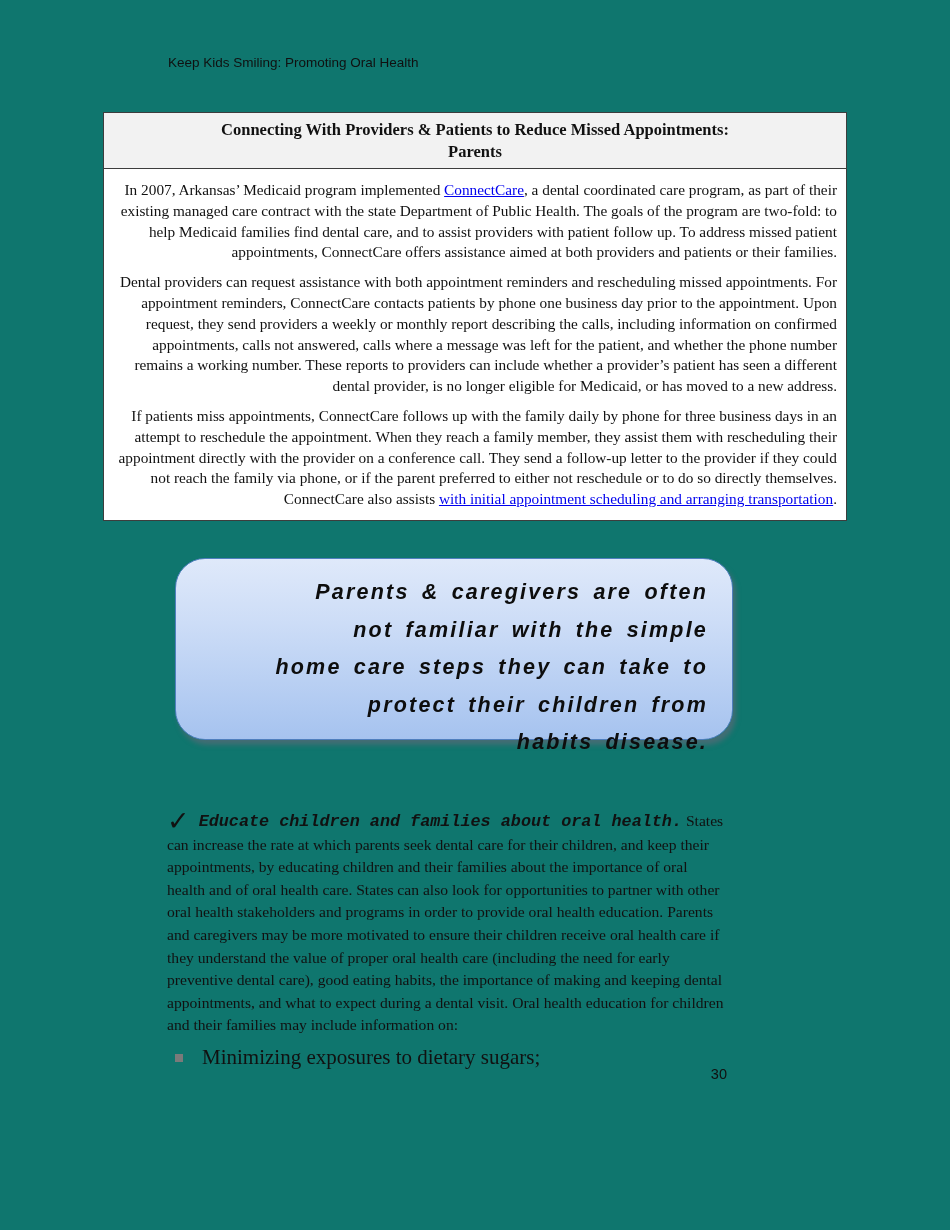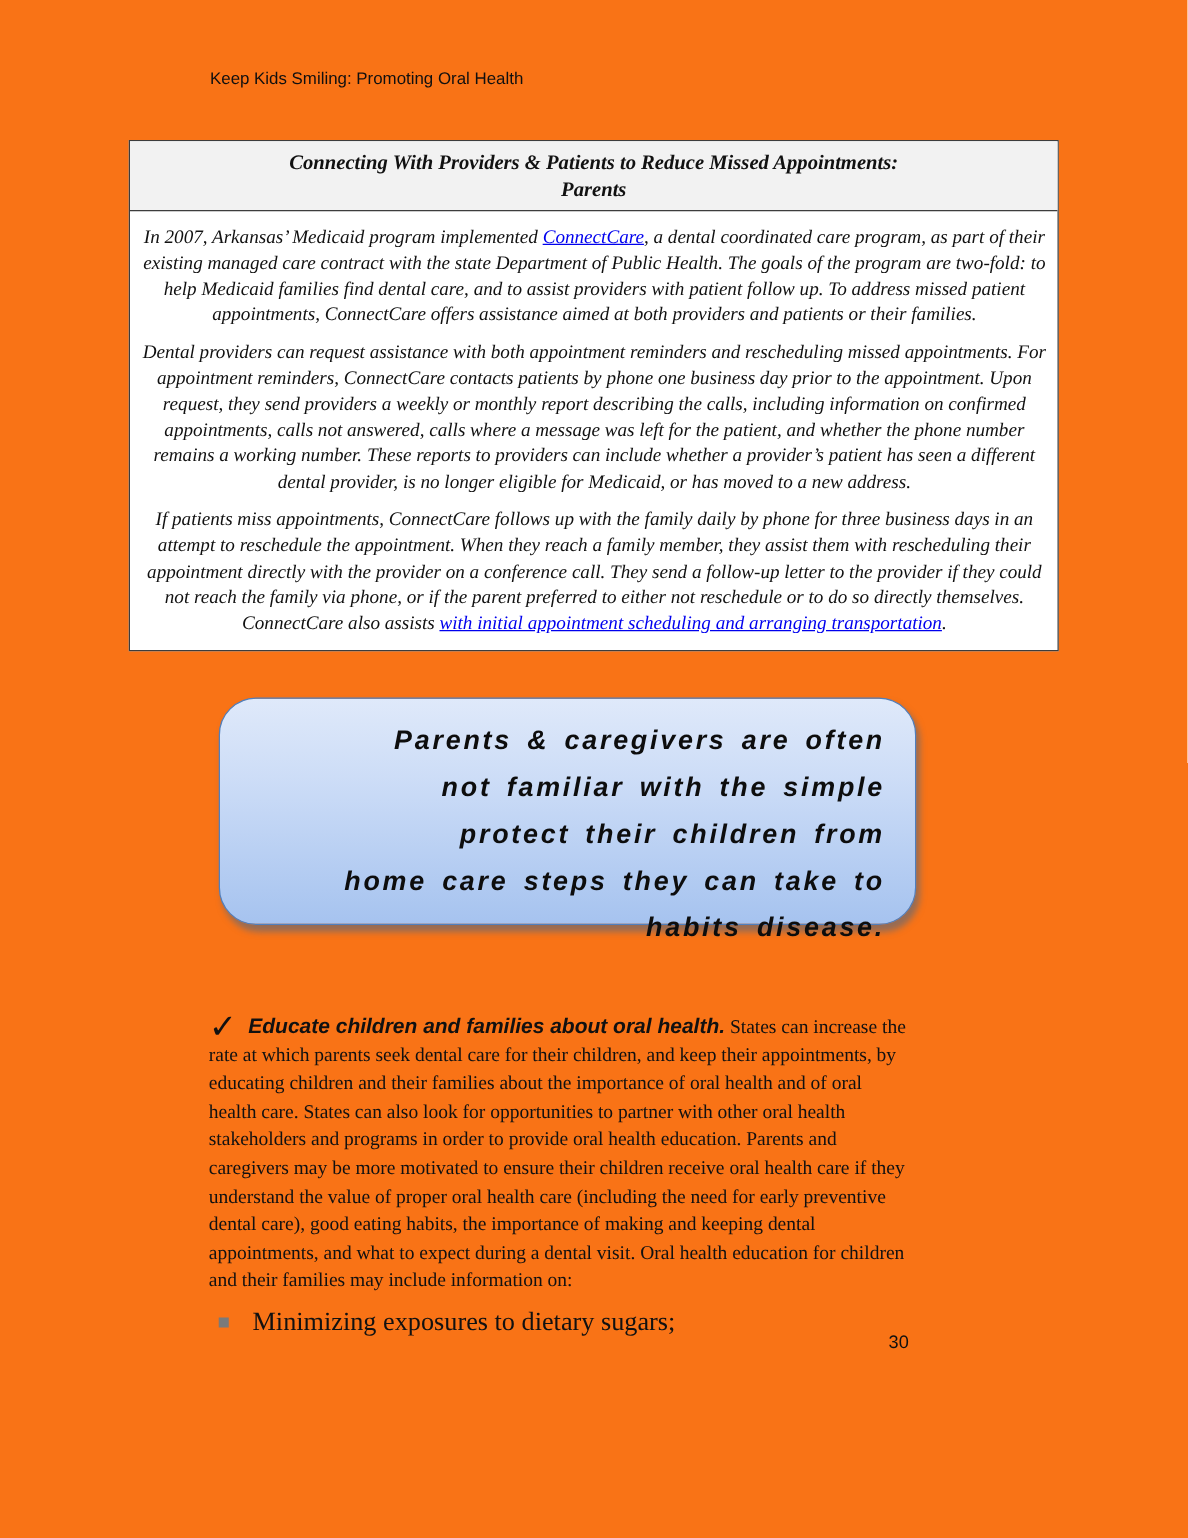--- a/index.html
+++ b/index.html
@@ -1,21 +1,21 @@
 <!DOCTYPE html>
 <html><head>
 <meta charset="utf-8">
 <style>
   * { margin: 0; padding: 0; box-sizing: border-box; }
   html, body { background: #ffffff; }
   .page {
     position: relative;
     width: 950px;
     height: 1230px;
-    background: #f97316;
+    background: #0f766e;
     font-family: "Liberation Serif", "DejaVu Serif", serif;
     color: #111111;
     overflow: hidden;
   }
 
   
   .doc-header {
     position: absolute;
     left: 168px;
     top: 55px;
@@ -35,27 +35,26 @@
   }
   .case-title {
     background: #f2f2f2;
     border-bottom: 1.5px solid #3d3d3d;
     text-align: center;
     font-weight: bold;
     font-size: 16.5px;
     line-height: 22px;
     padding: 6px 8px 5px 8px;
   }
-  .case-title .t-line { display: block; font-style: italic; }
+  .case-title .t-line { display: block; }
   .case-body {
     padding: 11px 9px 10px 10px;
     font-size: 15.3px;
     line-height: 20.8px;
-    text-align: center;
-    font-style: italic;
+    text-align: right;
   }
   .case-body p { margin: 0 0 9px 0; }
   .case-body p:last-child { margin-bottom: 0; }
   .doc-link {
     color: #0000EE;
     text-decoration: underline;
     cursor: pointer;
   }
 
   
@@ -94,21 +93,21 @@
   }
   .check-glyph {
     font-family: "DejaVu Sans", sans-serif;
     font-size: 27px;
     font-weight: bold;
     vertical-align: -4px;
     margin-right: 9px;
     letter-spacing: 0;
   }
   .lead {
-    font-family: Liberation Sans, sans-serif;
+    font-family: Liberation Mono, monospace;
     font-weight: bold;
     font-style: italic;
     font-size: 16.8px;
   }
 
   
   .bullet-row {
     position: absolute;
     left: 175px;
     top: 1046px;
@@ -151,22 +150,22 @@
     <div class="case-body">
       <p><span>In 2007, Arkansas’ Medicaid program implemented </span><a class="doc-link">ConnectCare</a><span>, a dental coordinated care program, as part of their existing managed care contract with the state Department of Public Health. The goals of the program are two-fold: to help Medicaid families find dental care, and to assist providers with patient follow up. To address missed patient appointments, ConnectCare offers assistance aimed at both providers and patients or their families.</span></p>
       <p><span>Dental providers can request assistance with both appointment reminders and rescheduling missed appointments. For appointment reminders, ConnectCare contacts patients by phone one business day prior to the appointment. Upon request, they send providers a weekly or monthly report describing the calls, including information on confirmed appointments, calls not answered, calls where a message was left for the patient, and whether the phone number remains a working number. These reports to providers can include whether a provider’s patient has seen a different dental provider, is no longer eligible for Medicaid, or has moved to a new address.</span></p>
       <p><span>If patients miss appointments, ConnectCare follows up with the family daily by phone for three business days in an attempt to reschedule the appointment. When they reach a family member, they assist them with rescheduling their appointment directly with the provider on a conference call. They send a follow-up letter to the provider if they could not reach the family via phone, or if the parent preferred to either not reschedule or to do so directly themselves.  ConnectCare also assists </span><a class="doc-link">with initial appointment scheduling and arranging transportation</a><span>.</span></p>
     </div>
   </div>
 
   <div class="callout">
     <span class="c-line">Parents &amp; caregivers are often</span>
     <span class="c-line">not familiar with the simple</span>
+    <span class="c-line">home care steps they can take to</span>
     <span class="c-line">protect their children from</span>
-    <span class="c-line">home care steps they can take to</span>
     <span class="c-line">habits disease.</span>
   </div>
 
   <div class="educate">
     <span class="check-glyph">✓</span><span class="lead">Educate children and families about oral health.</span><span> States can increase the rate at which parents seek dental care for their children, and keep their appointments, by educating children and their families about the importance of oral health and of oral health care. States can also look for opportunities to partner with other oral health stakeholders and programs in order to provide oral health education. Parents and caregivers may be more motivated to ensure their children receive oral health care if they understand the value of proper oral health care (including the need for early preventive dental care), good eating habits, the importance of making and keeping dental appointments, and what to expect during a dental visit. Oral health education for children and their families may include information on:</span>
   </div>
 
   <div class="bullet-row">
     <span class="bullet-square"></span><span>Minimizing exposures to dietary sugars;</span>
   </div>

